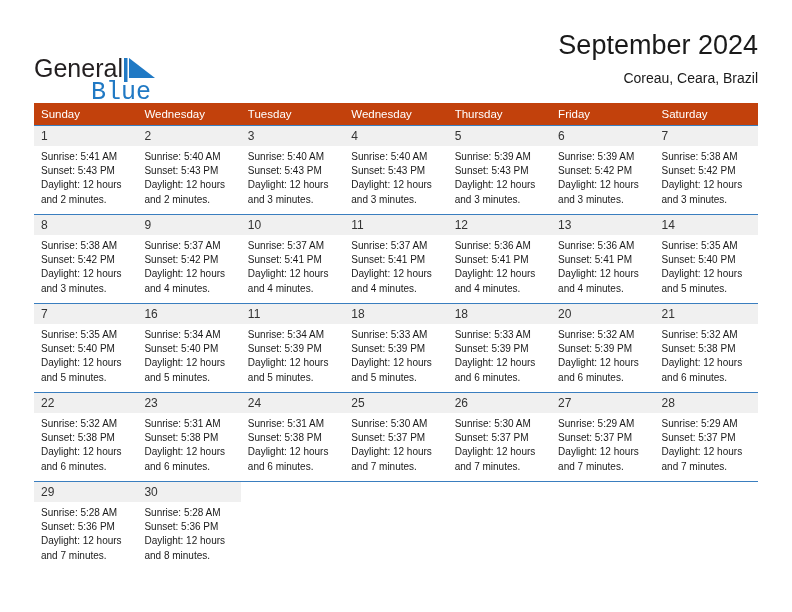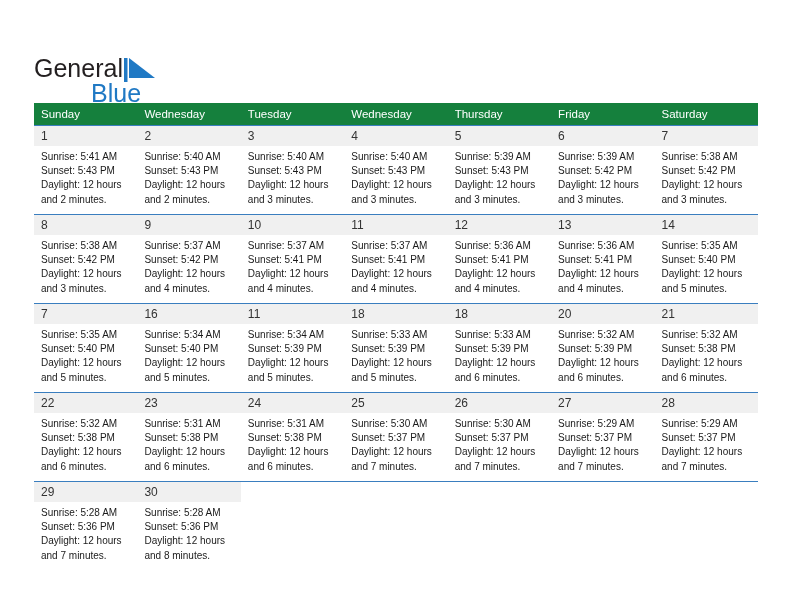--- a/index.html
+++ b/index.html
@@ -54,21 +54,21 @@
     height: 24px;
   }
   .brand-flag svg { display: block; }
   .brand-blue {
     position: absolute;
     left: 57px;
     top: 25px;
     font-size: 25px;
     color: #2079c4;
     line-height: 28px;
-    font-family: Liberation Sans, sans-serif;
+    font-family: Liberation Mono, monospace;
   }
   .title-block {
     position: absolute;
     right: 34px;
     top: 28px;
     text-align: right;
   }
   .cal-title {
     font-size: 27px;
     color: #1a1a1a;
@@ -85,21 +85,21 @@
   
   .calendar {
     position: absolute;
     left: 34px;
     top: 103px;
     width: 724px;
     border-collapse: collapse;
     table-layout: fixed;
   }
   .calendar th {
-    background: #15803d;
+    background: #c2410c;
     color: #ffffff;
     font-size: 11.5px;
     font-weight: normal;
     text-align: left;
     padding: 5px 0 5px 7px;
     height: 11px;
     border: none;
   }
   .calendar td {
     vertical-align: top;
@@ -143,20 +143,24 @@
       <span class="brand-general">General</span>
       <span class="brand-flag">
         <svg width="34" height="24" viewBox="0 0 34 24" xmlns="http://www.w3.org/2000/svg">
           <rect x="0" y="0" width="3.5" height="24" fill="#2079c4"></rect>
           <polygon points="5,0 31,20 5,20" fill="#2079c4"></polygon>
         </svg>
       </span>
       <span class="brand-blue">Blue</span>
     </div>
 
+    <div class="title-block">
+      <div class="cal-title">September 2024</div>
+      <div class="cal-subtitle">Coreau, Ceara, Brazil</div>
+    </div>
 
   </div>
 
   <table class="calendar">
     <thead>
       <tr>
         <th>Sunday</th>
         <th>Wednesday</th>
         <th>Tuesday</th>
         <th>Wednesday</th>

